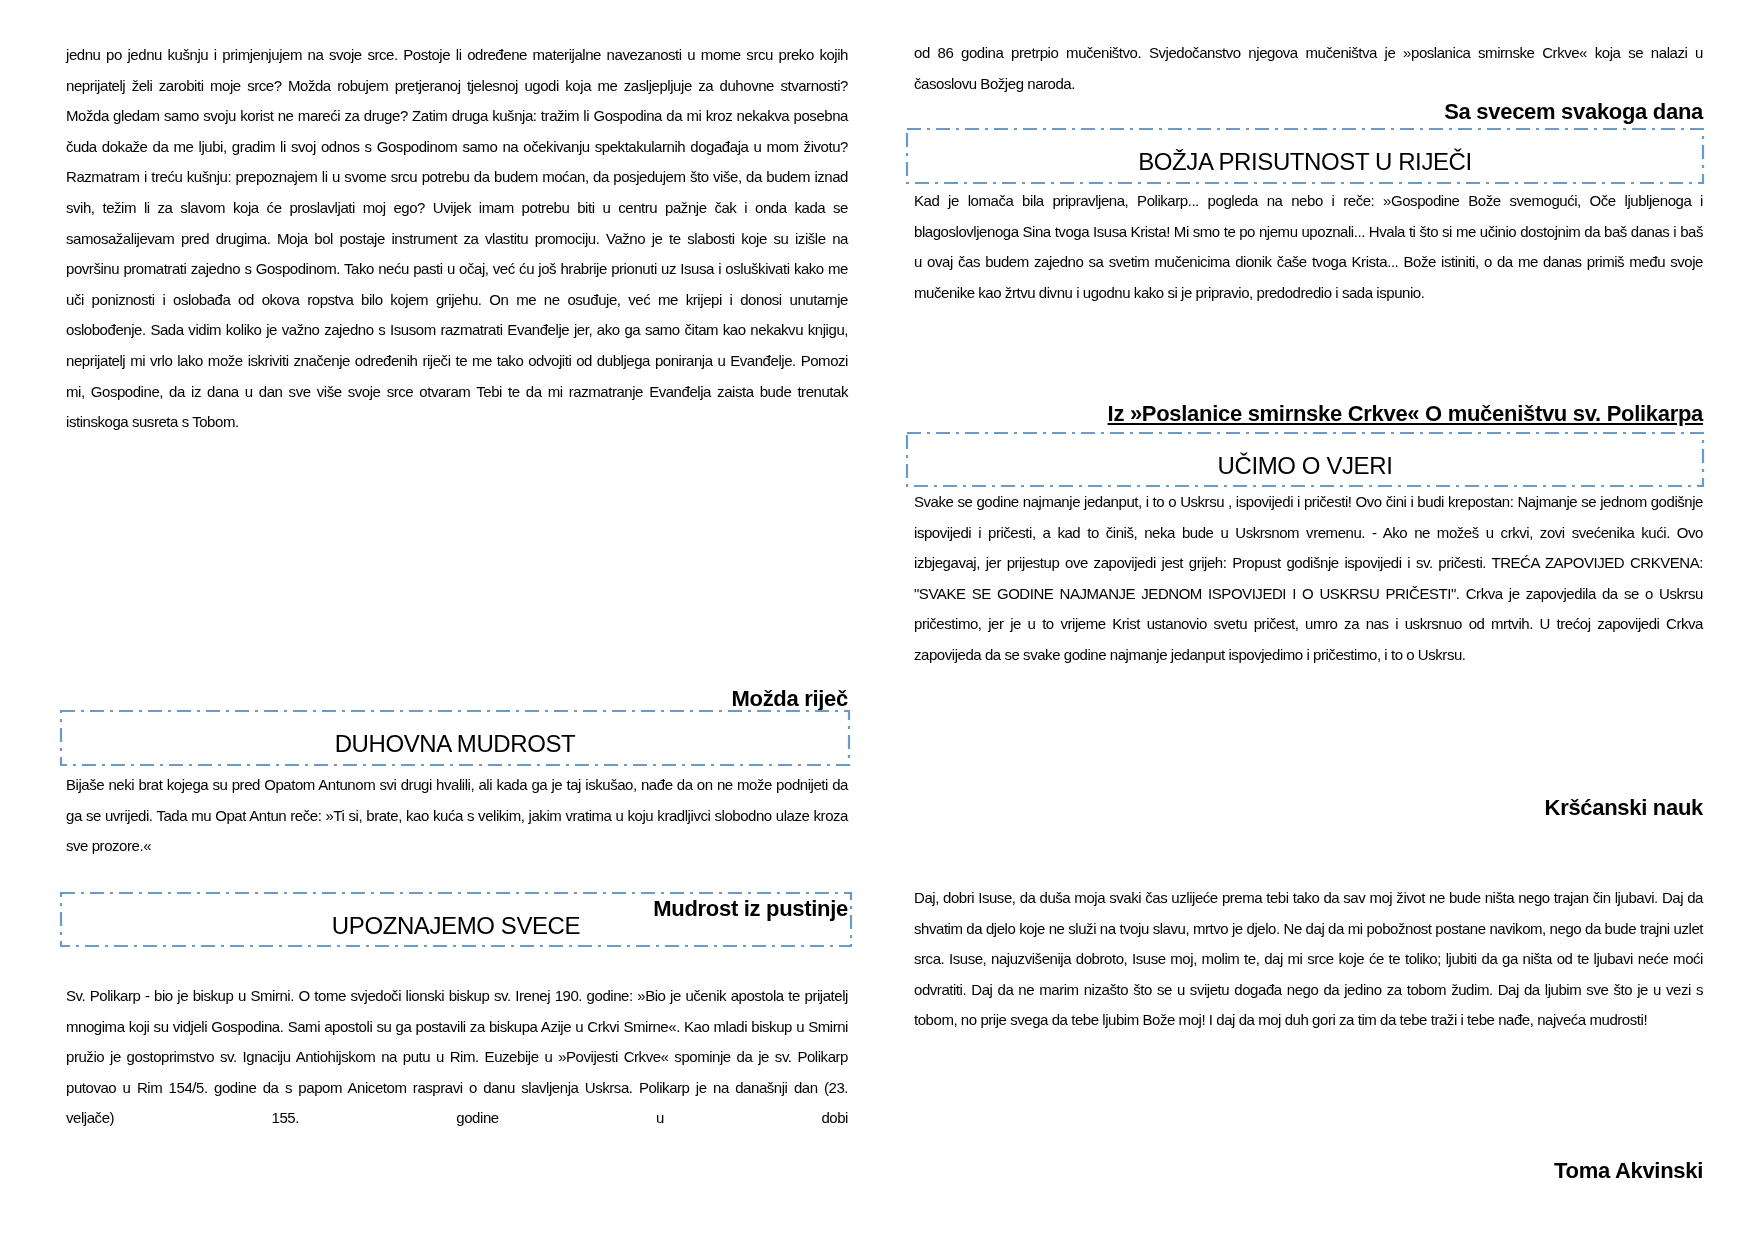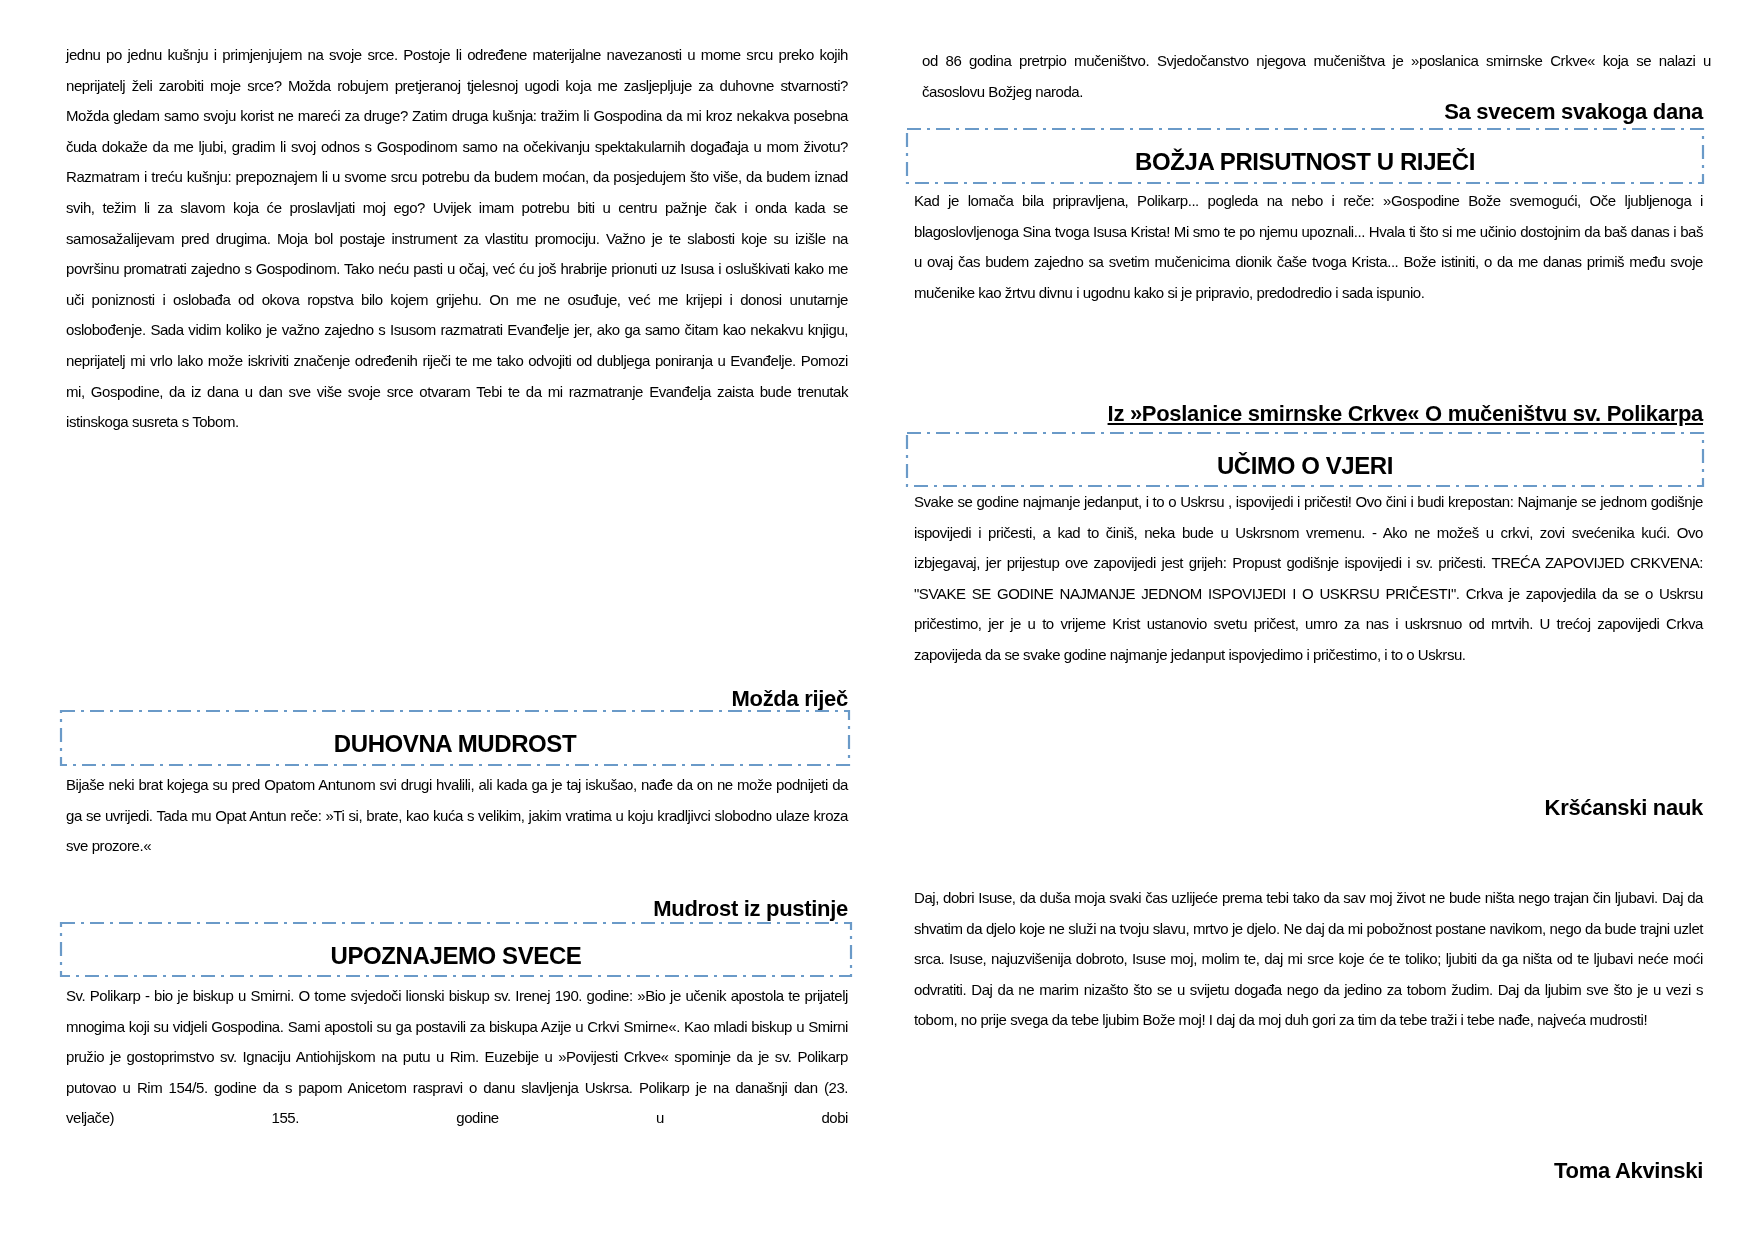--- a/index.html
+++ b/index.html
@@ -5,48 +5,48 @@
   html, body { margin: 0; padding: 0; background: #ffffff; }
   body { width: 1754px; height: 1240px; position: relative; overflow: hidden;
          font-family: "Liberation Sans", sans-serif; color: #000; }
   .page { position: absolute; inset: 0; }
   .para { position: absolute; font-size: 15px; line-height: 30.6px; text-align: justify;
           letter-spacing: -0.45px; word-spacing: 0px; }
   .para.last-left { text-align-last: left; }
   .attr { position: absolute; font-size: 22px; font-weight: bold; text-align: right; letter-spacing: -0.3px; }
   .hbox { position: absolute; box-sizing: border-box; display: flex; align-items: center; justify-content: center; }
   .hbox svg.border { position: absolute; inset: 0; width: 100%; height: 100%; overflow: visible; }
-  .hbox .htitle { position: relative; font-size: 24px; font-weight: bold; letter-spacing: -0.4px; margin-top: 12px; }
+  .hbox .htitle { position: relative; font-size: 24px; font-weight: normal; letter-spacing: -0.4px; margin-top: 12px; }
 </style>
 </head>
 <body>
 
 <div class="page">
 
   <p class="para last-left" style="left:66px; top:40px; width:782px; margin:0;">jednu po jednu kušnju i primjenjujem na svoje srce. Postoje li određene materijalne navezanosti u mome srcu preko kojih neprijatelj želi zarobiti moje srce? Možda robujem pretjeranoj tjelesnoj ugodi koja me zasljepljuje za duhovne stvarnosti? Možda gledam samo svoju korist ne mareći za druge? Zatim druga kušnja: tražim li Gospodina da mi kroz nekakva posebna čuda dokaže da me ljubi, gradim li svoj odnos s Gospodinom samo na očekivanju spektakularnih događaja u mom životu? Razmatram i treću kušnju: prepoznajem li u svome srcu potrebu da budem moćan, da posjedujem što više, da budem iznad svih, težim li za slavom koja će proslavljati moj ego? Uvijek imam potrebu biti u centru pažnje čak i onda kada se samosažalijevam pred drugima. Moja bol postaje instrument za vlastitu promociju. Važno je te slabosti koje su izišle na površinu promatrati zajedno s Gospodinom. Tako neću pasti u očaj, već ću još hrabrije prionuti uz Isusa i osluškivati kako me uči poniznosti i oslobađa od okova ropstva bilo kojem grijehu. On me ne osuđuje, već me krijepi i donosi unutarnje oslobođenje. Sada vidim koliko je važno zajedno s Isusom razmatrati Evanđelje jer, ako ga samo čitam kao nekakvu knjigu, neprijatelj mi vrlo lako može iskriviti značenje određenih riječi te me tako odvojiti od dubljega poniranja u Evanđelje. Pomozi mi, Gospodine, da iz dana u dan sve više svoje srce otvaram Tebi te da mi razmatranje Evanđelja zaista bude trenutak istinskoga susreta s Tobom.</p>
   <div class="attr" style="left:500px; top:686px; width:348px;">Možda riječ</div>
 
   <div class="hbox" style="left:60px; top:710px; width:790px; height:56px;">
     <svg class="border" preserveAspectRatio="none">
       <rect x="1" y="1" width="788" height="54" fill="none" stroke="#6a9ac8" stroke-width="2.2" stroke-dasharray="14 6 3 6"></rect>
     </svg>
     <span class="htitle">DUHOVNA MUDROST</span>
   </div>
   <p class="para last-left" style="left:66px; top:770px; width:782px; margin:0;">Bijaše neki brat kojega su pred Opatom Antunom svi drugi hvalili, ali kada ga je taj iskušao, nađe da on ne može podnijeti da ga se uvrijedi. Tada mu Opat Antun reče: »Ti si, brate, kao kuća s velikim, jakim vratima u koju kradljivci slobodno ulaze kroza sve prozore.«</p>
   <div class="attr" style="left:500px; top:896px; width:348px;">Mudrost iz pustinje</div>
 
-  <div class="hbox" style="left:60px; top:922px; width:792px; height:55px;">
+  <div class="hbox" style="left:60px; top:892px; width:792px; height:55px;">
     <svg class="border" preserveAspectRatio="none">
       <rect x="1" y="1" width="790" height="53" fill="none" stroke="#6a9ac8" stroke-width="2.2" stroke-dasharray="14 6 3 6"></rect>
     </svg>
     <span class="htitle">UPOZNAJEMO SVECE</span>
   </div>
   <p class="para" style="left:66px; top:981px; width:782px; margin:0; text-align-last: justify;">Sv. Polikarp - bio je biskup u Smirni. O tome svjedoči lionski biskup sv. Irenej 190. godine: »Bio je učenik apostola te prijatelj mnogima koji su vidjeli Gospodina. Sami apostoli su ga postavili za biskupa Azije u Crkvi Smirne«. Kao mladi biskup u Smirni pružio je gostoprimstvo sv. Ignaciju Antiohijskom na putu u Rim. Euzebije u »Povijesti Crkve« spominje da je sv. Polikarp putovao u Rim 154/5. godine da s papom Anicetom raspravi o danu slavljenja Uskrsa. Polikarp je na današnji dan (23. veljače) 155. godine u dobi</p>
 
-  <p class="para last-left" style="left:914px; top:38px; width:789px; margin:8px;">od 86 godina pretrpio mučeništvo. Svjedočanstvo njegova mučeništva je »poslanica smirnske Crkve« koja se nalazi u časoslovu Božjeg naroda.</p>
+  <p class="para last-left" style="left:914px; top:38px; width:789px; margin:0;">od 86 godina pretrpio mučeništvo. Svjedočanstvo njegova mučeništva je »poslanica smirnske Crkve« koja se nalazi u časoslovu Božjeg naroda.</p>
   <div class="attr" style="left:1300px; top:99px; width:403px;">Sa svecem svakoga dana</div>
 
   <div class="hbox" style="left:906px; top:128px; width:798px; height:56px;">
     <svg class="border" preserveAspectRatio="none">
       <rect x="1" y="1" width="796" height="54" fill="none" stroke="#6a9ac8" stroke-width="2.2" stroke-dasharray="14 6 3 6"></rect>
     </svg>
     <span class="htitle">BOŽJA PRISUTNOST U RIJEČI</span>
   </div>
   <p class="para last-left" style="left:914px; top:186px; width:789px; margin:0;">Kad je lomača bila pripravljena, Polikarp... pogleda na nebo i reče: »Gospodine Bože svemogući, Oče ljubljenoga i blagoslovljenoga Sina tvoga Isusa Krista! Mi smo te po njemu upoznali... Hvala ti što si me učinio dostojnim da baš danas i baš u ovaj čas budem zajedno sa svetim mučenicima dionik čaše tvoga Krista... Bože istiniti, o da me danas primiš među svoje mučenike kao žrtvu divnu i ugodnu kako si je pripravio, predodredio i sada ispunio.</p>
   <div class="attr" style="left:1100px; top:401px; width:603px;text-decoration:underline;">Iz »Poslanice smirnske Crkve« O mučeništvu sv. Polikarpa</div>

